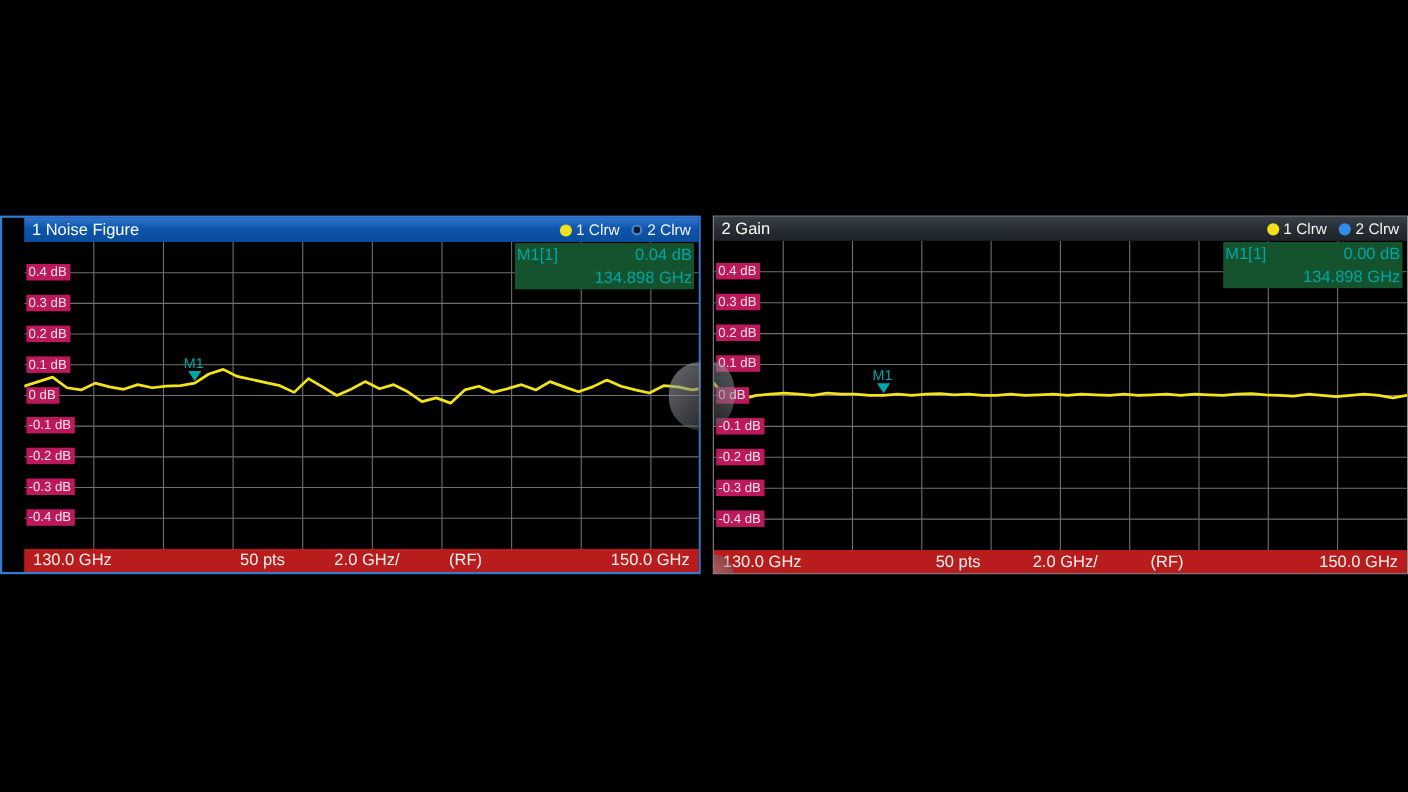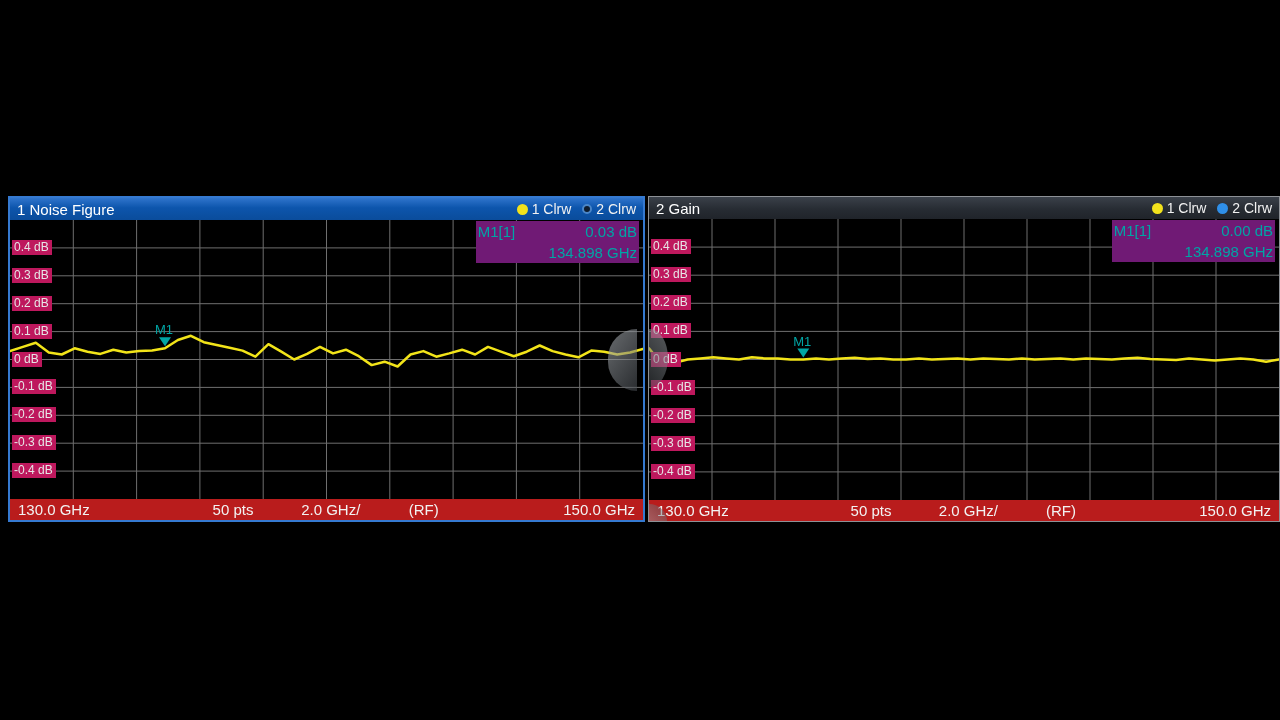--- a/index.html
+++ b/index.html
@@ -4,42 +4,42 @@
 <style>
   html,body{
     margin:0;padding:0;background:#000;width:1280px;height:720px;
     overflow:hidden;font-family:"Liberation Sans",sans-serif;
     -webkit-font-smoothing:antialiased;
   }
   .stage{position:relative;width:1280px;height:720px;background:#000;}
 
   .panel{position:absolute;top:196px;display:flex;flex-direction:column;
          box-sizing:border-box;background:#000;}
-  #p0{left:8px;width:637px;height:326px;border:2px solid var(--border-active,#3579d0);}
+  #p0{left:0;width:637px;height:326px;border:2px solid var(--border-active,#3579d0);padding-left:20px;}
   #p1{left:648px;width:632px;height:326px;border:1px solid var(--border-inactive,#8d9196);}
 
   .titlebar{flex:0 0 22px;height:22px;display:flex;align-items:center;
             justify-content:space-between;padding:0 7px;color:#fff;font-size:15px;}
   #p0 .titlebar{background:linear-gradient(180deg,#2f74cc 0%,#0d55ac 45%,#0a4c9b 100%);}
   #p1 .titlebar{background:linear-gradient(180deg,#3a4049 0%,#272c33 55%,#20242a 100%);}
   .title{white-space:nowrap;}
 
   .legend{display:flex;align-items:center;gap:11px;font-size:14px;color:#f2f2f2;}
   .leg-item{display:flex;align-items:center;gap:4px;cursor:default;}
   .dot{width:11px;height:11px;border-radius:50%;display:inline-block;box-sizing:border-box;}
   .dot.hollow{width:10px;height:10px;border:2px solid;background:#0e1c2d;}
 
   .grid{position:relative;flex:1 1 auto;overflow:hidden;background:#000;}
   .grid svg{position:absolute;left:0;top:0;}
 
   .ylabel{position:absolute;left:2px;color:#e6e6e6;font-size:12px;line-height:15px;
           background:#be185d;padding:0 3px 0 2px;white-space:nowrap;}
 
   .readout{position:absolute;top:1px;right:4px;color:var(--teal,#00a5a5);
-           font-size:15px;line-height:21px;text-align:right;background:#701a75;padding:0 2px;}
+           font-size:15px;line-height:21px;text-align:right;background:#14532d;padding:0 2px;}
   .r1{display:flex;justify-content:flex-end;gap:70px;}
 
   .footer{position:relative;flex:0 0 21px;color:#f2f2f2;font-size:15px;background:#b91c1c;}
   .footer span{position:absolute;top:2px;white-space:nowrap;}
   .f-start{left:8px}
   .f-pts{left:32%}
   .f-div{left:46%}
   .f-rf{left:63%}
   .f-stop{right:8px}
 
@@ -93,21 +93,21 @@
           <line x1="0" y1="195.3" x2="633" y2="195.3" stroke="#6f6f6f" stroke-width="1"></line>
           <line x1="0" y1="223.2" x2="633" y2="223.2" stroke="#6f6f6f" stroke-width="1"></line>
           <line x1="0" y1="251.1" x2="633" y2="251.1" stroke="#6f6f6f" stroke-width="1"></line>
           <polyline points="0.0,131.1 12.9,126.9 25.8,122.8 38.8,132.5 51.7,134.5 64.6,128.3 77.5,131.7 90.4,133.9 103.3,129.7 116.3,132.5 129.2,131.1 142.1,130.6 155.0,128.3 167.9,120.0 180.9,115.8 193.8,122.2 206.7,125.0 219.6,127.8 232.5,130.6 245.4,136.7 258.4,124.2 271.3,131.7 284.2,139.5 297.1,133.9 310.0,126.9 323.0,133.4 335.9,129.7 348.8,136.2 361.7,145.1 374.6,141.7 387.6,146.5 400.5,134.5 413.4,131.1 426.3,136.7 439.2,133.4 452.1,129.7 465.1,134.5 478.0,126.9 490.9,131.7 503.8,136.2 516.7,131.7 529.7,125.5 542.6,131.1 555.5,134.5 568.4,137.3 581.3,130.6 594.2,131.7 607.2,134.5 620.1,132.5 633.0,128.9" fill="none" stroke="#f2e419" stroke-width="2.5" stroke-linejoin="round" stroke-linecap="round"></polyline>
           <polygon points="149.02169999999987,117.34 161.02169999999987,117.34 155.02169999999987,126.34" fill="#00a5a5"></polygon>
           <text x="145.02169999999987" y="114.34" fill="#00a5a5" font-size="13" font-family="&quot;Liberation Sans&quot;, sans-serif">M1</text>
         </svg>
         <div class="readout">
         <div class="r1">
           <span>M1[1]</span>
-          <span>0.03 dB</span>
+          <span>0.04 dB</span>
         </div>
         <div class="r2">134.898 GHz</div>
       </div>
     <span class="ylabel" style="top: 19.9px;">0.4 dB</span>
         <span class="ylabel" style="top: 47.8px;">0.3 dB</span>
         <span class="ylabel" style="top: 75.7px;">0.2 dB</span>
         <span class="ylabel" style="top: 103.6px;">0.1 dB</span>
         <span class="ylabel" style="top: 131.5px;">0 dB</span>
         <span class="ylabel" style="top: 159.4px;">-0.1 dB</span>
         <span class="ylabel" style="top: 187.3px;">-0.2 dB</span>

